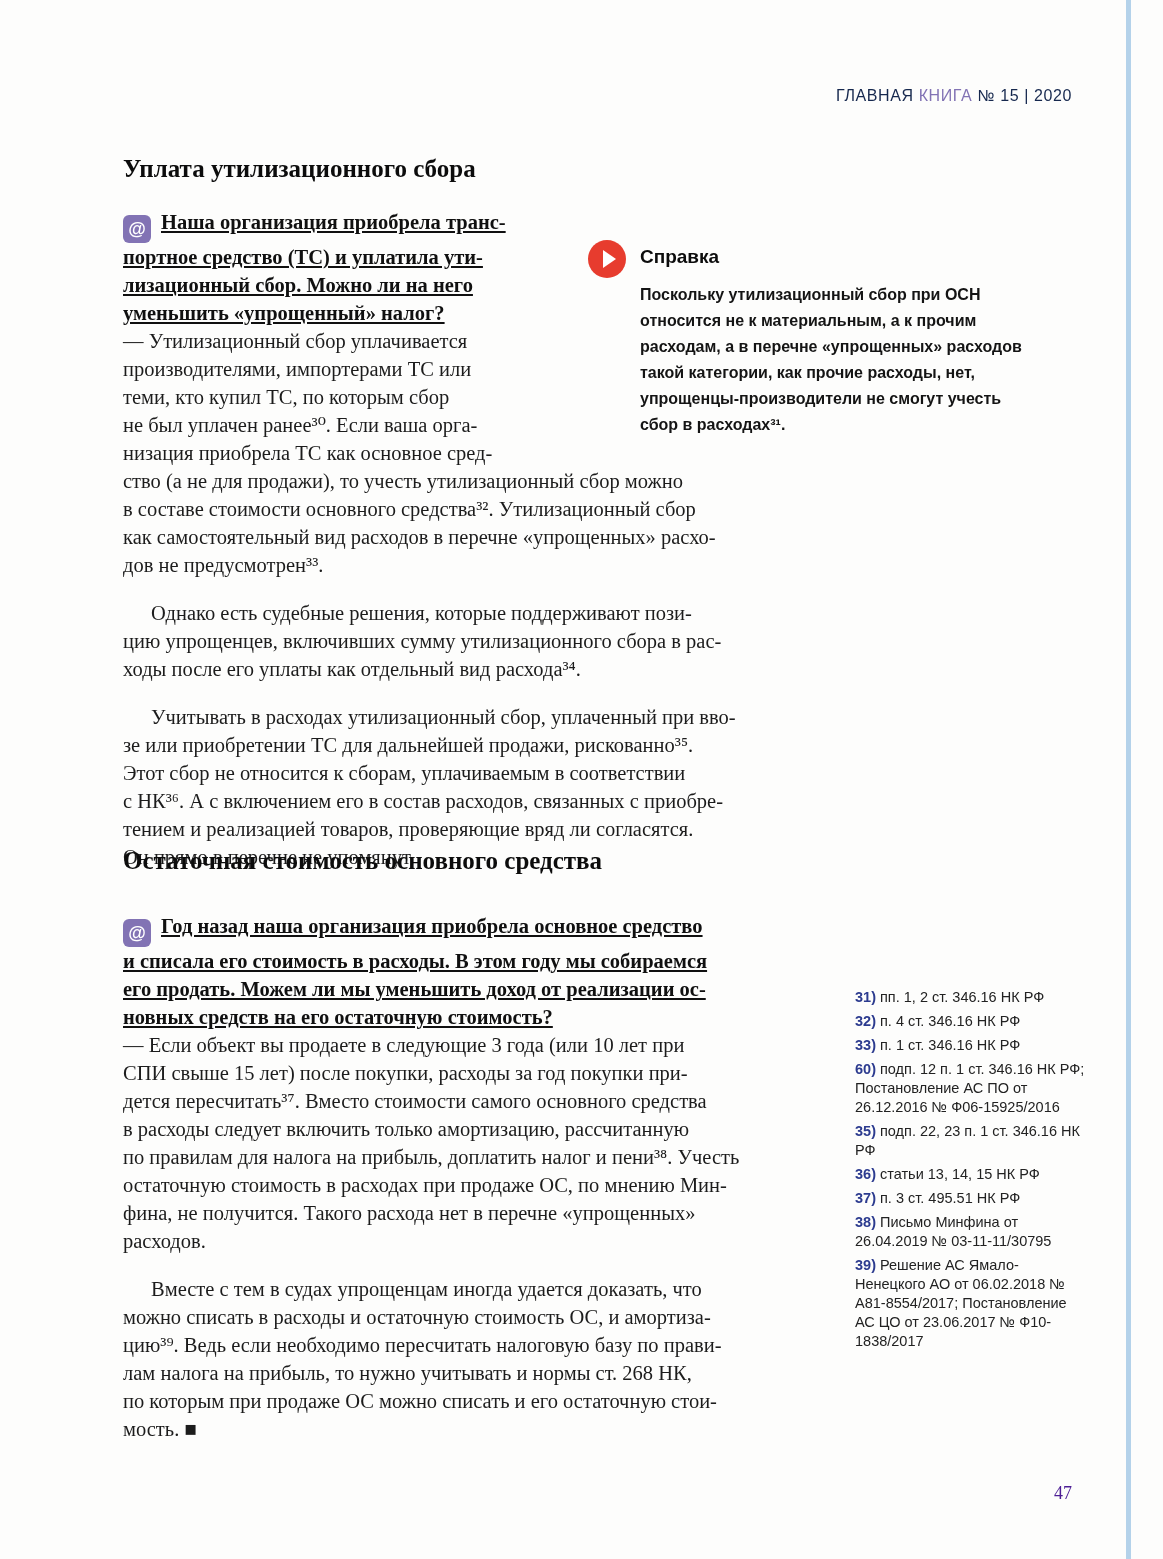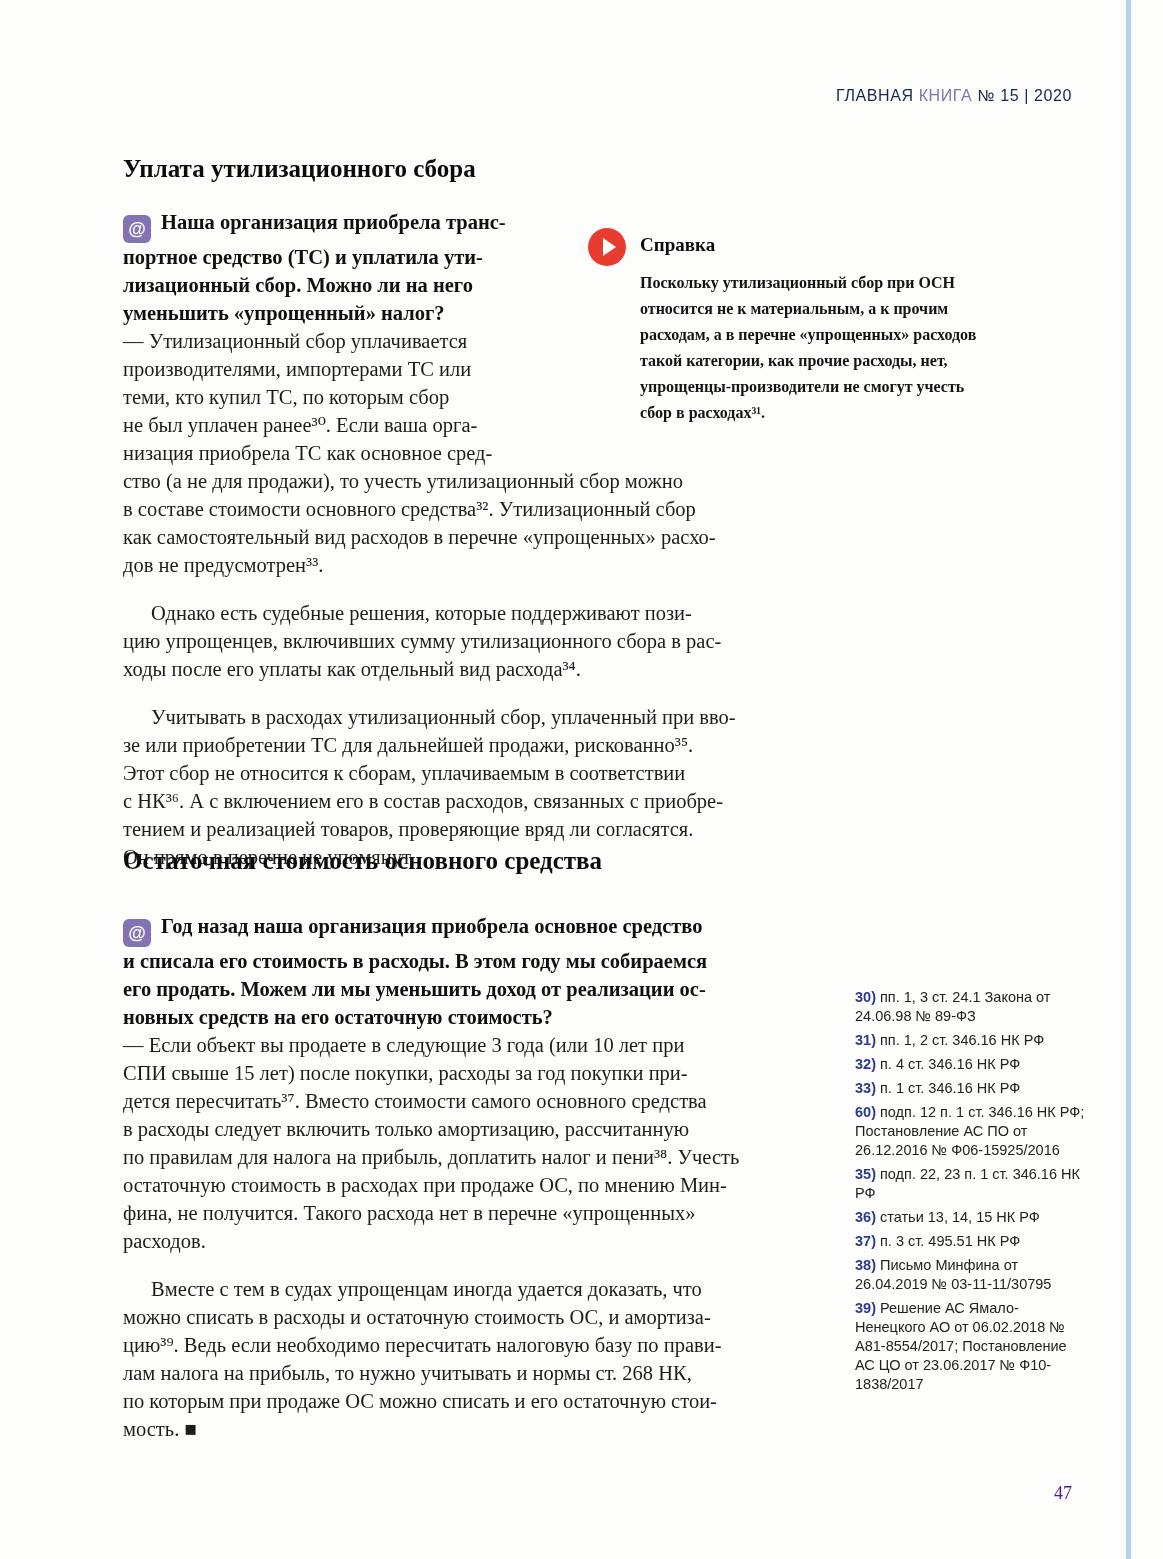--- a/index.html
+++ b/index.html
@@ -21,35 +21,35 @@
   .header .brand2 { color:#8273b4; }
 
   .section-title { font-size:25px; line-height:30px; font-weight:bold; color:#0c0c0c; }
 
   .sec1 { position:absolute; left:123px; top:154px; width:705px; }
   .sec2 { position:absolute; left:123px; top:846px; width:705px; }
   .narrow { width:450px; }
 
   p.question { font-weight:bold; font-size:20.5px; line-height:28px; margin-top:24px; color:#101010; }
   .sec2 p.question { margin-top:36px; }
-  .q-text { white-space:pre-line; }
+  .q-text { white-space:pre-line;text-decoration:underline; }
 
   .body-text { font-size:20.5px; line-height:28px; white-space:pre-line; }
   .indent { text-indent:28px;margin-top:20px; }
 
   .at-icon {
     display:inline-block; width:28px; height:28px; border-radius:6px;
     background:#8273b4; color:#ffffff; text-align:center; line-height:28px;
     font-family:"Liberation Sans","DejaVu Sans",sans-serif; font-size:18px; font-weight:bold;
     margin-right:10px; vertical-align:-6px;
   }
 
   .ref-box {
-    position:absolute; left:588px; top:228px; width:492px;
-    font-family:Liberation Serif, serif;
+    position:absolute; left:588px; top:240px; width:492px;
+    font-family:Liberation Sans, sans-serif;
   }
   .ref-icon {
     position:absolute; left:0; top:0; width:38px; height:38px;
     border-radius:50%; background:#e73c2e;
   }
   .ref-icon::after {
     content:""; position:absolute; left:15px; top:10px;
     border-left:13px solid #ffffff;
     border-top:9px solid transparent; border-bottom:9px solid transparent;
   }
@@ -140,21 +140,20 @@
 расходов.</p>
     <p class="body-text indent">Вместе с тем в судах упрощенцам иногда удается доказать, что
 можно списать в расходы и остаточную стоимость ОС, и амортиза-
 цию³⁹. Ведь если необходимо пересчитать налоговую базу по прави-
 лам налога на прибыль, то нужно учитывать и нормы ст. 268 НК,
 по которым при продаже ОС можно списать и его остаточную стои-
 мость. ■</p>
   </div>
 
   <div class="footnotes">
-    <div class="fn"><span class="fn-num">30)</span> <span>пп. 1, 3 ст. 24.1 Закона от 24.06.98 № 89-ФЗ</span></div>
     <div class="fn"><span class="fn-num">31)</span> <span>пп. 1, 2 ст. 346.16 НК РФ</span></div>
     <div class="fn"><span class="fn-num">32)</span> <span>п. 4 ст. 346.16 НК РФ</span></div>
     <div class="fn"><span class="fn-num">33)</span> <span>п. 1 ст. 346.16 НК РФ</span></div>
     <div class="fn"><span class="fn-num">60)</span> <span>подп. 12 п. 1 ст. 346.16 НК РФ; Постановление АС ПО от 26.12.2016 № Ф06-15925/2016</span></div>
     <div class="fn"><span class="fn-num">35)</span> <span>подп. 22, 23 п. 1 ст. 346.16 НК РФ</span></div>
     <div class="fn"><span class="fn-num">36)</span> <span>статьи 13, 14, 15 НК РФ</span></div>
     <div class="fn"><span class="fn-num">37)</span> <span>п. 3 ст. 495.51 НК РФ</span></div>
     <div class="fn"><span class="fn-num">38)</span> <span>Письмо Минфина от 26.04.2019 № 03-11-11/30795</span></div>
     <div class="fn"><span class="fn-num">39)</span> <span>Решение АС Ямало-Ненецкого АО от 06.02.2018 № А81-8554/2017; Постановление АС ЦО от 23.06.2017 № Ф10-1838/2017</span></div>
   </div>

